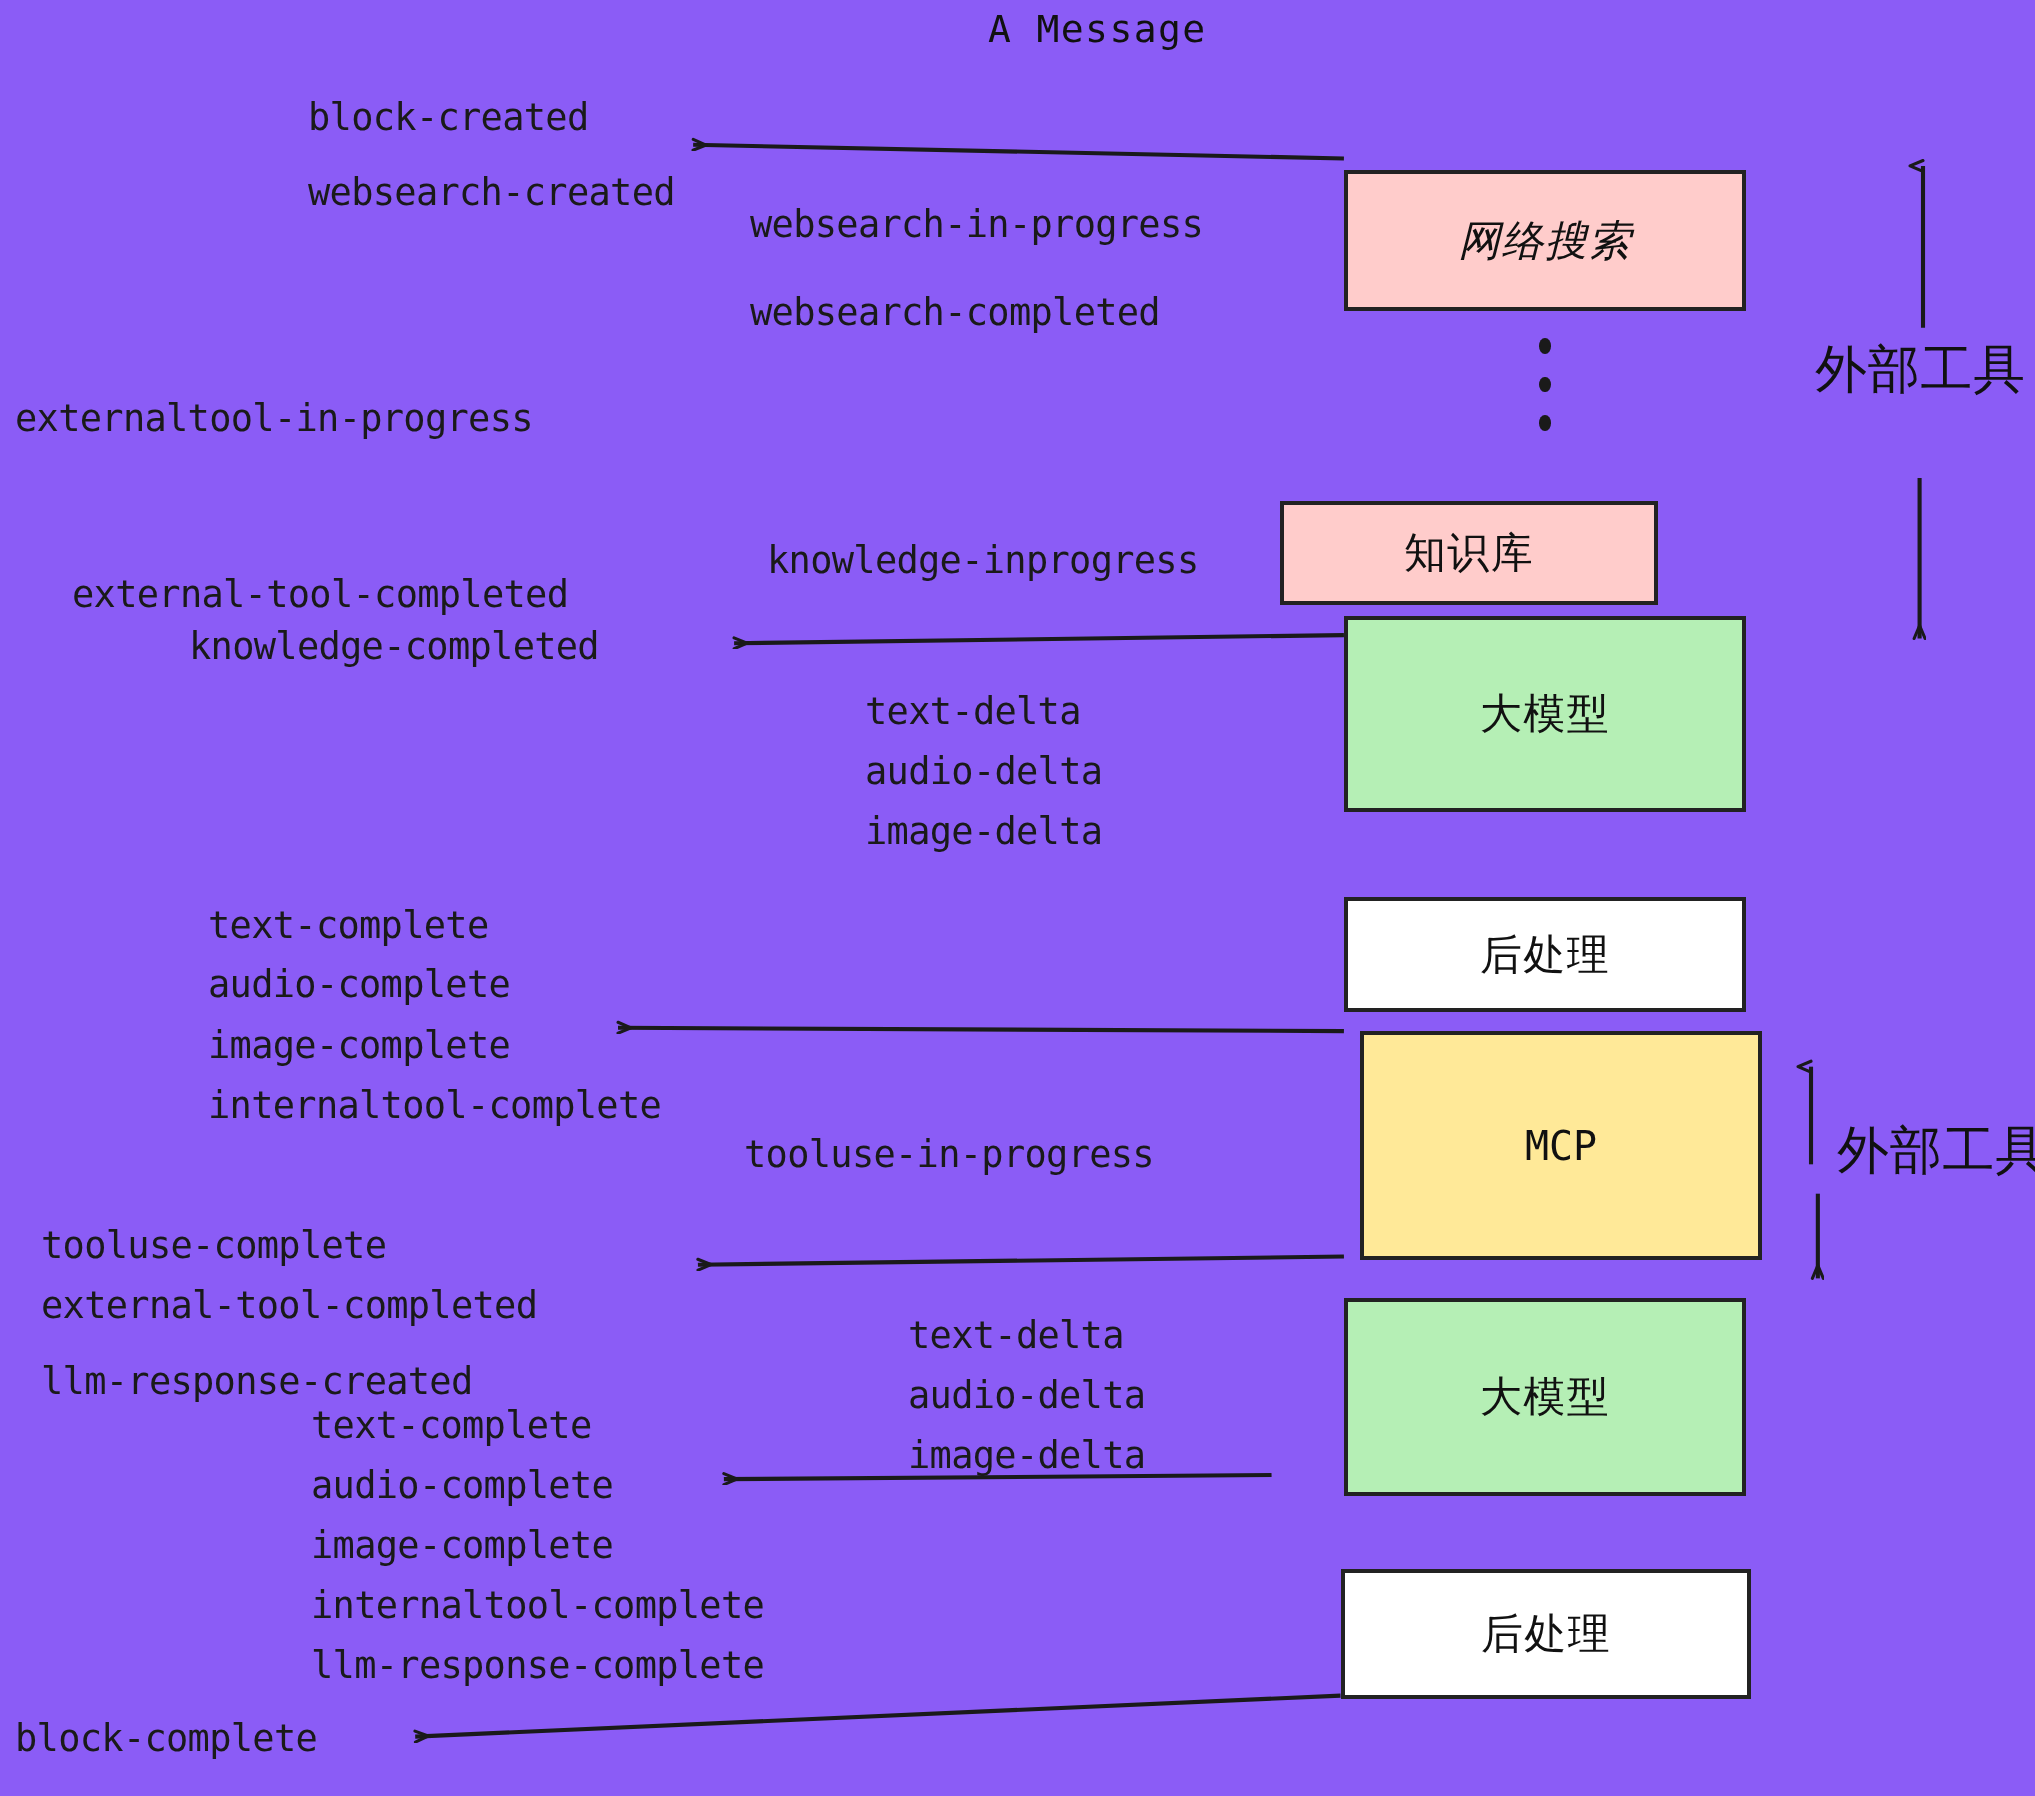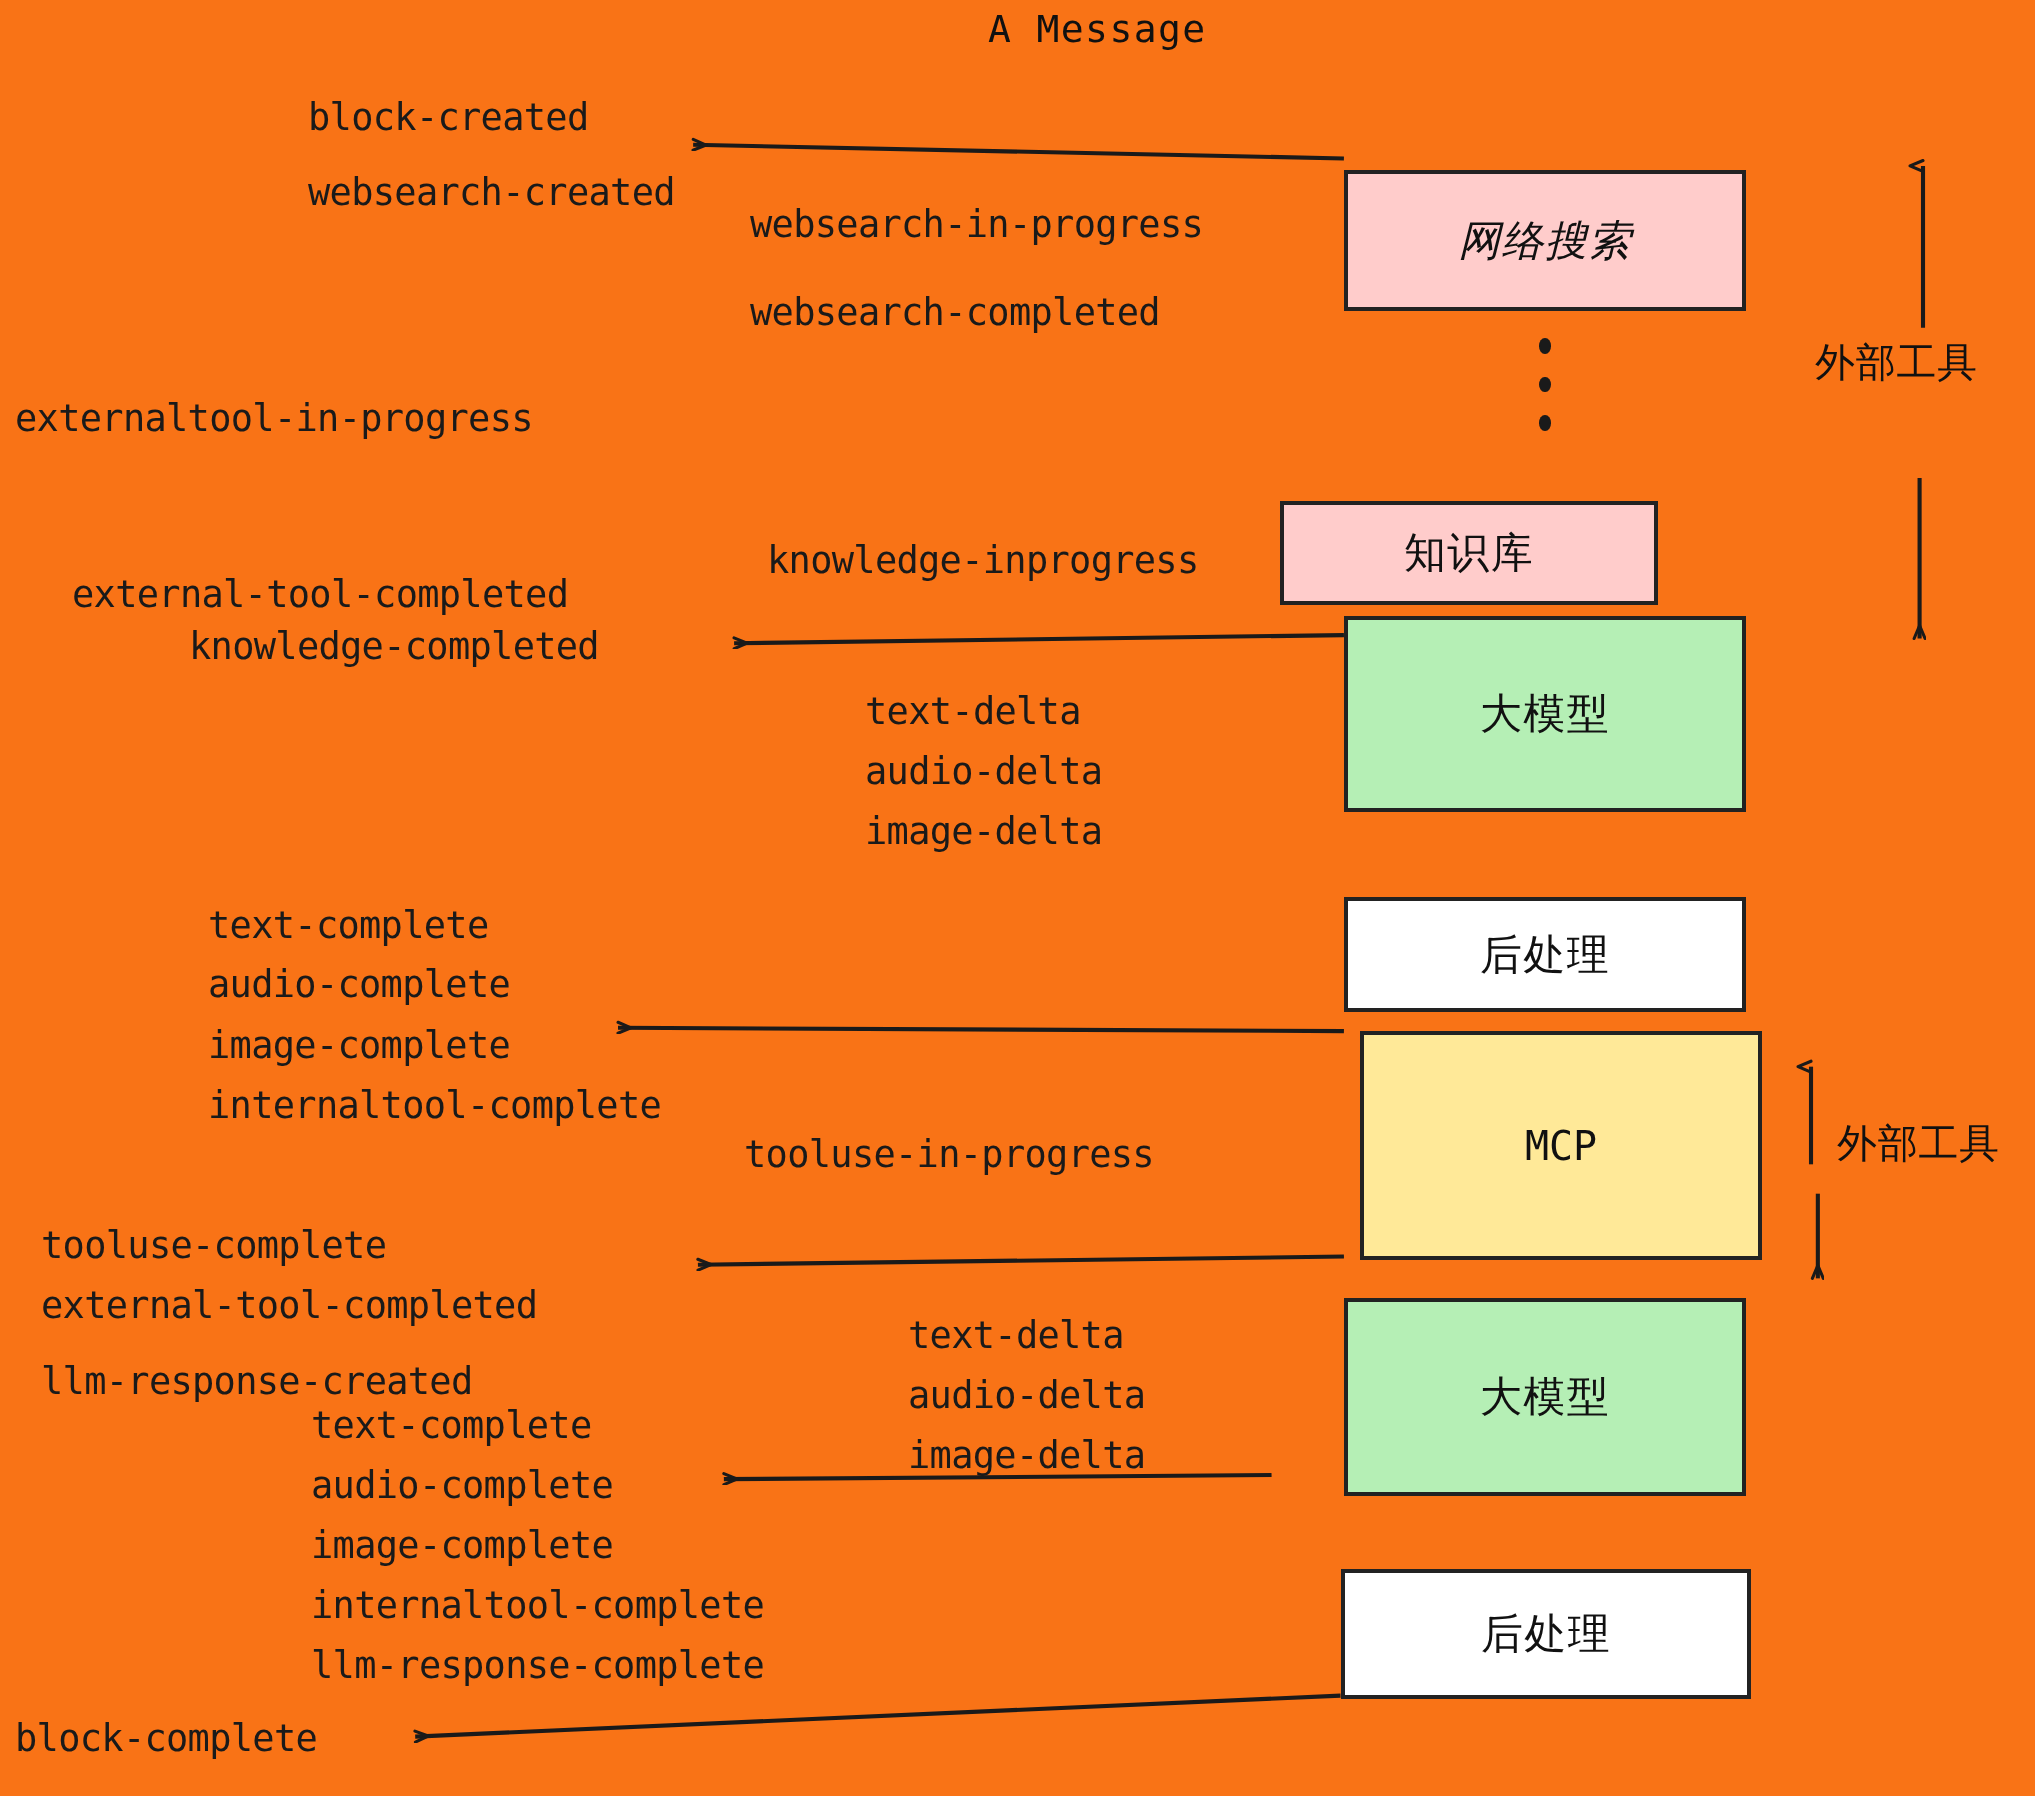--- a/index.html
+++ b/index.html
@@ -4,21 +4,21 @@
 <style>
   html, body {
     margin: 0;
     padding: 0;
     background: #ffffff;
   }
   #canvas {
     position: relative;
     width: 2035px;
     height: 1796px;
-    background: #f97316;
+    background: #8b5cf6;
     font-family: "DejaVu Sans Mono", "Liberation Mono", monospace;
     overflow: hidden;
   }
   .evt {
     position: absolute;
     font-family: "DejaVu Sans Mono", "Liberation Mono", monospace;
     font-size: 37px;
     color: #1a1a1a;
     white-space: nowrap;
     letter-spacing: -0.7px;
@@ -45,21 +45,21 @@
     letter-spacing: 1.4px;
   }
   .box.mcp {
     font-family: "DejaVu Sans Mono", "Liberation Mono", monospace;
     font-size: 40px;
     letter-spacing: 0;
   }
   .vlabel {
     position: absolute;
     font-family: Liberation Sans, sans-serif;
-    font-size: 40px;
+    font-size: 52px;
     color: #111111;
     white-space: nowrap;
     letter-spacing: 0.7px;
   }
   .dots {
     position: absolute;
     display: flex;
     flex-direction: column;
     align-items: center;
     gap: 23px;

